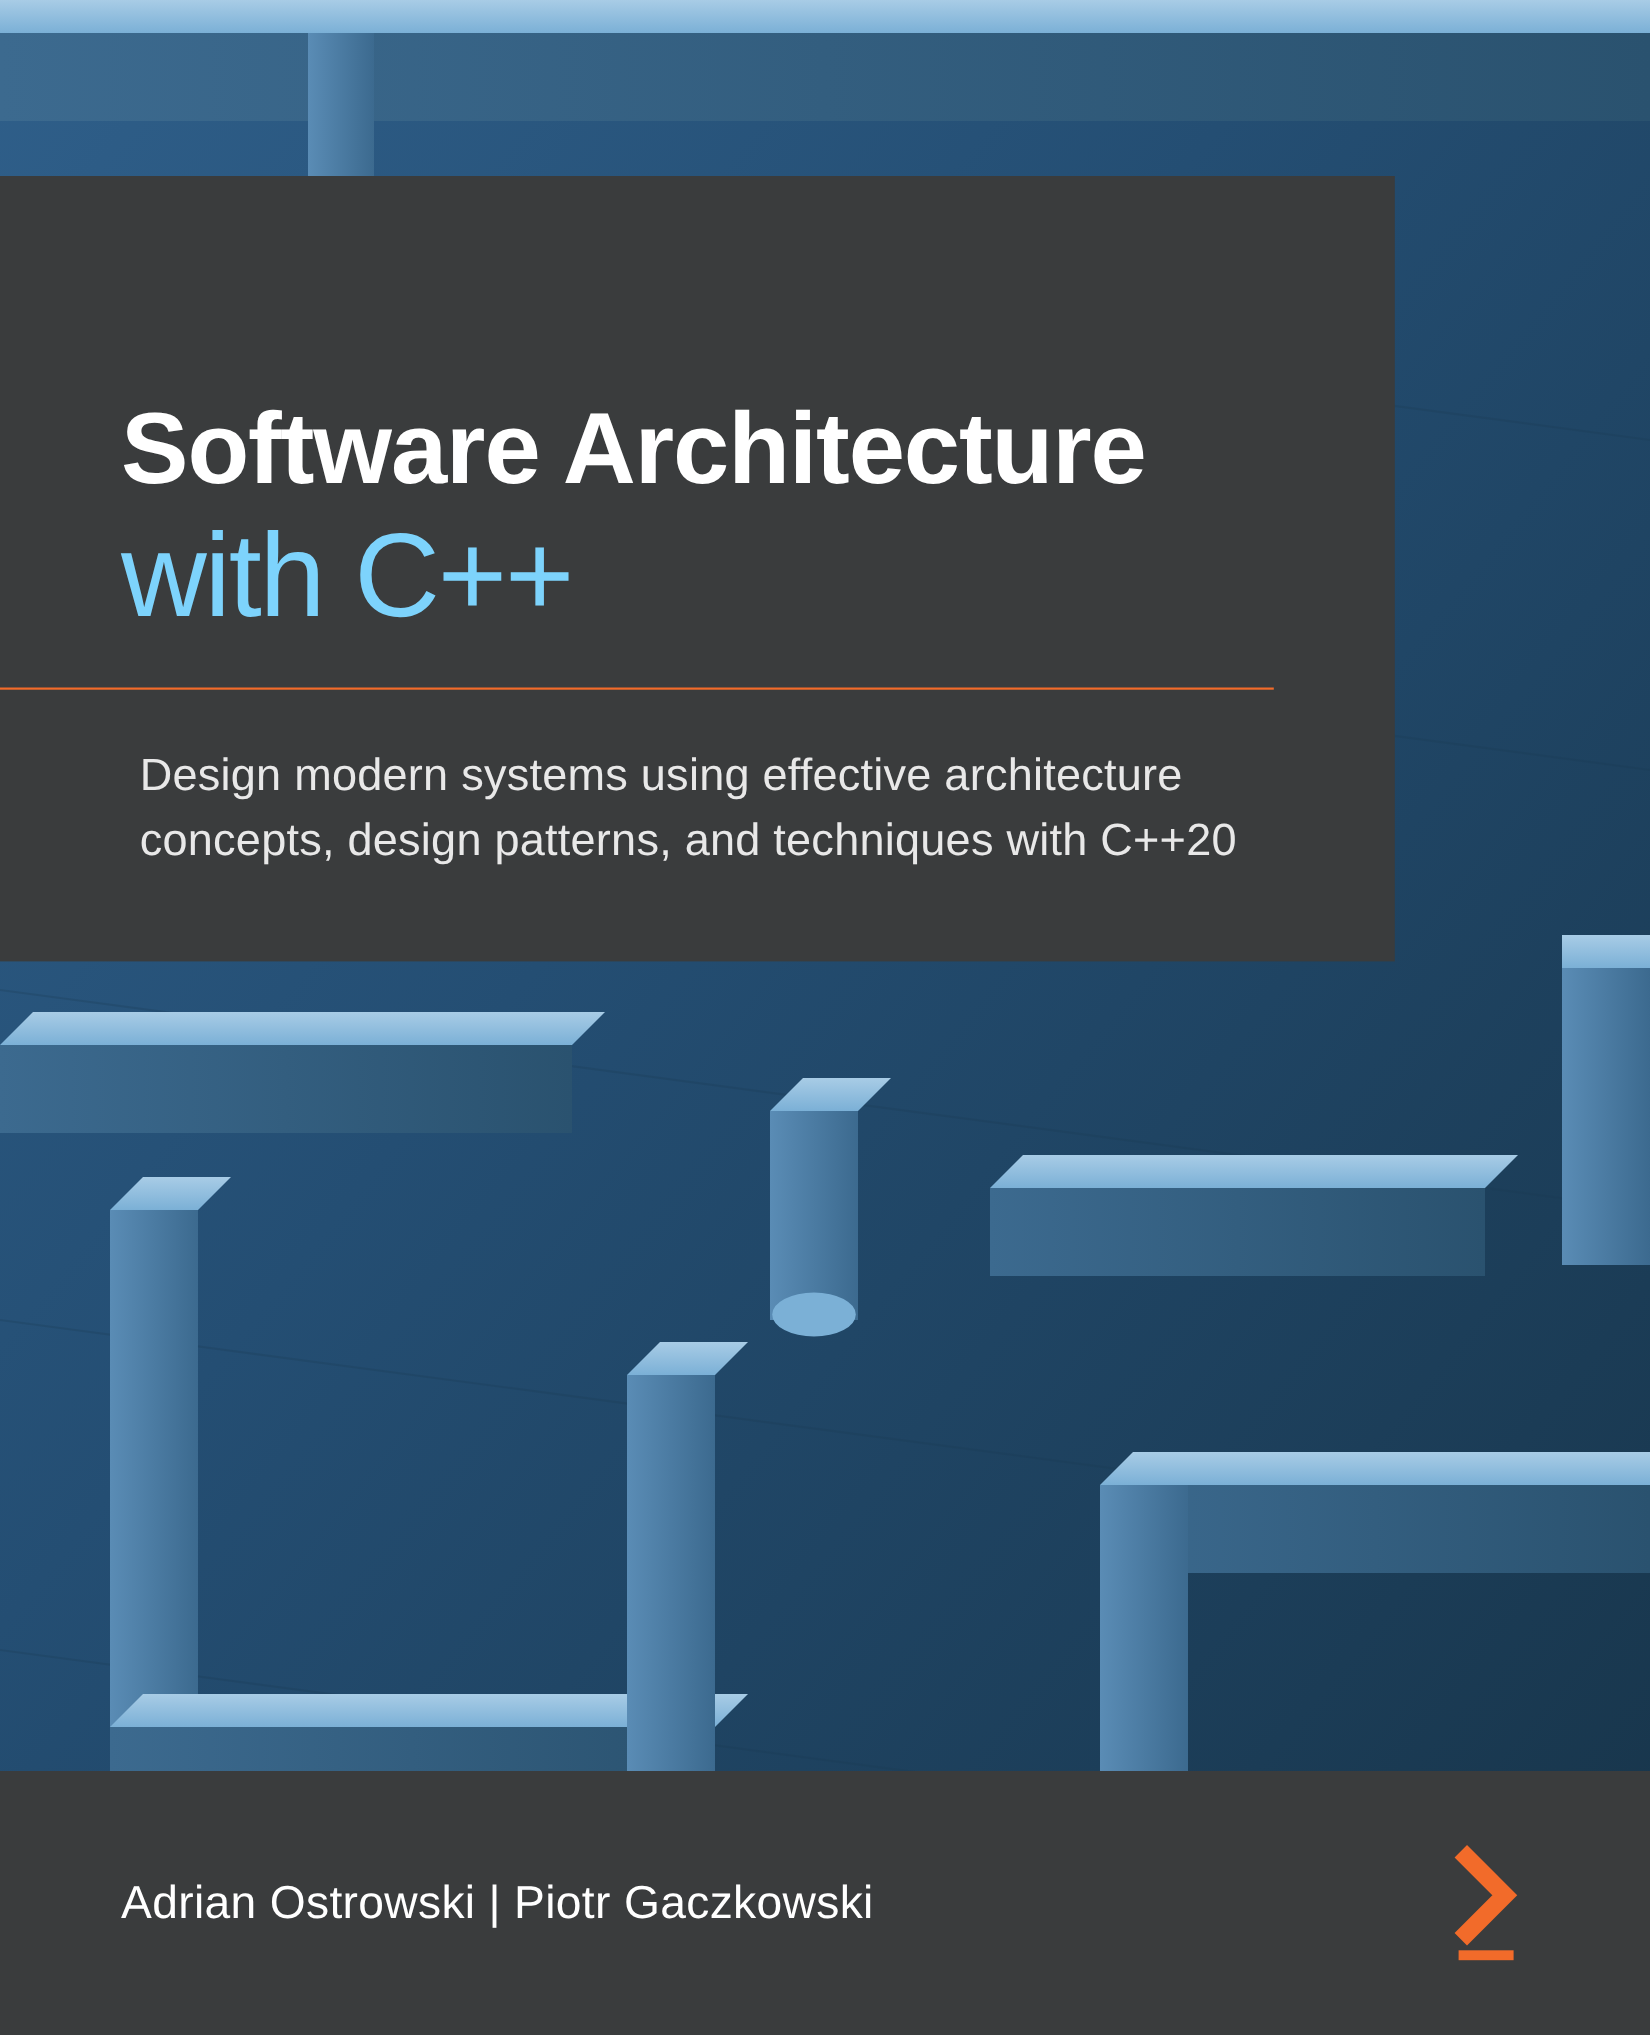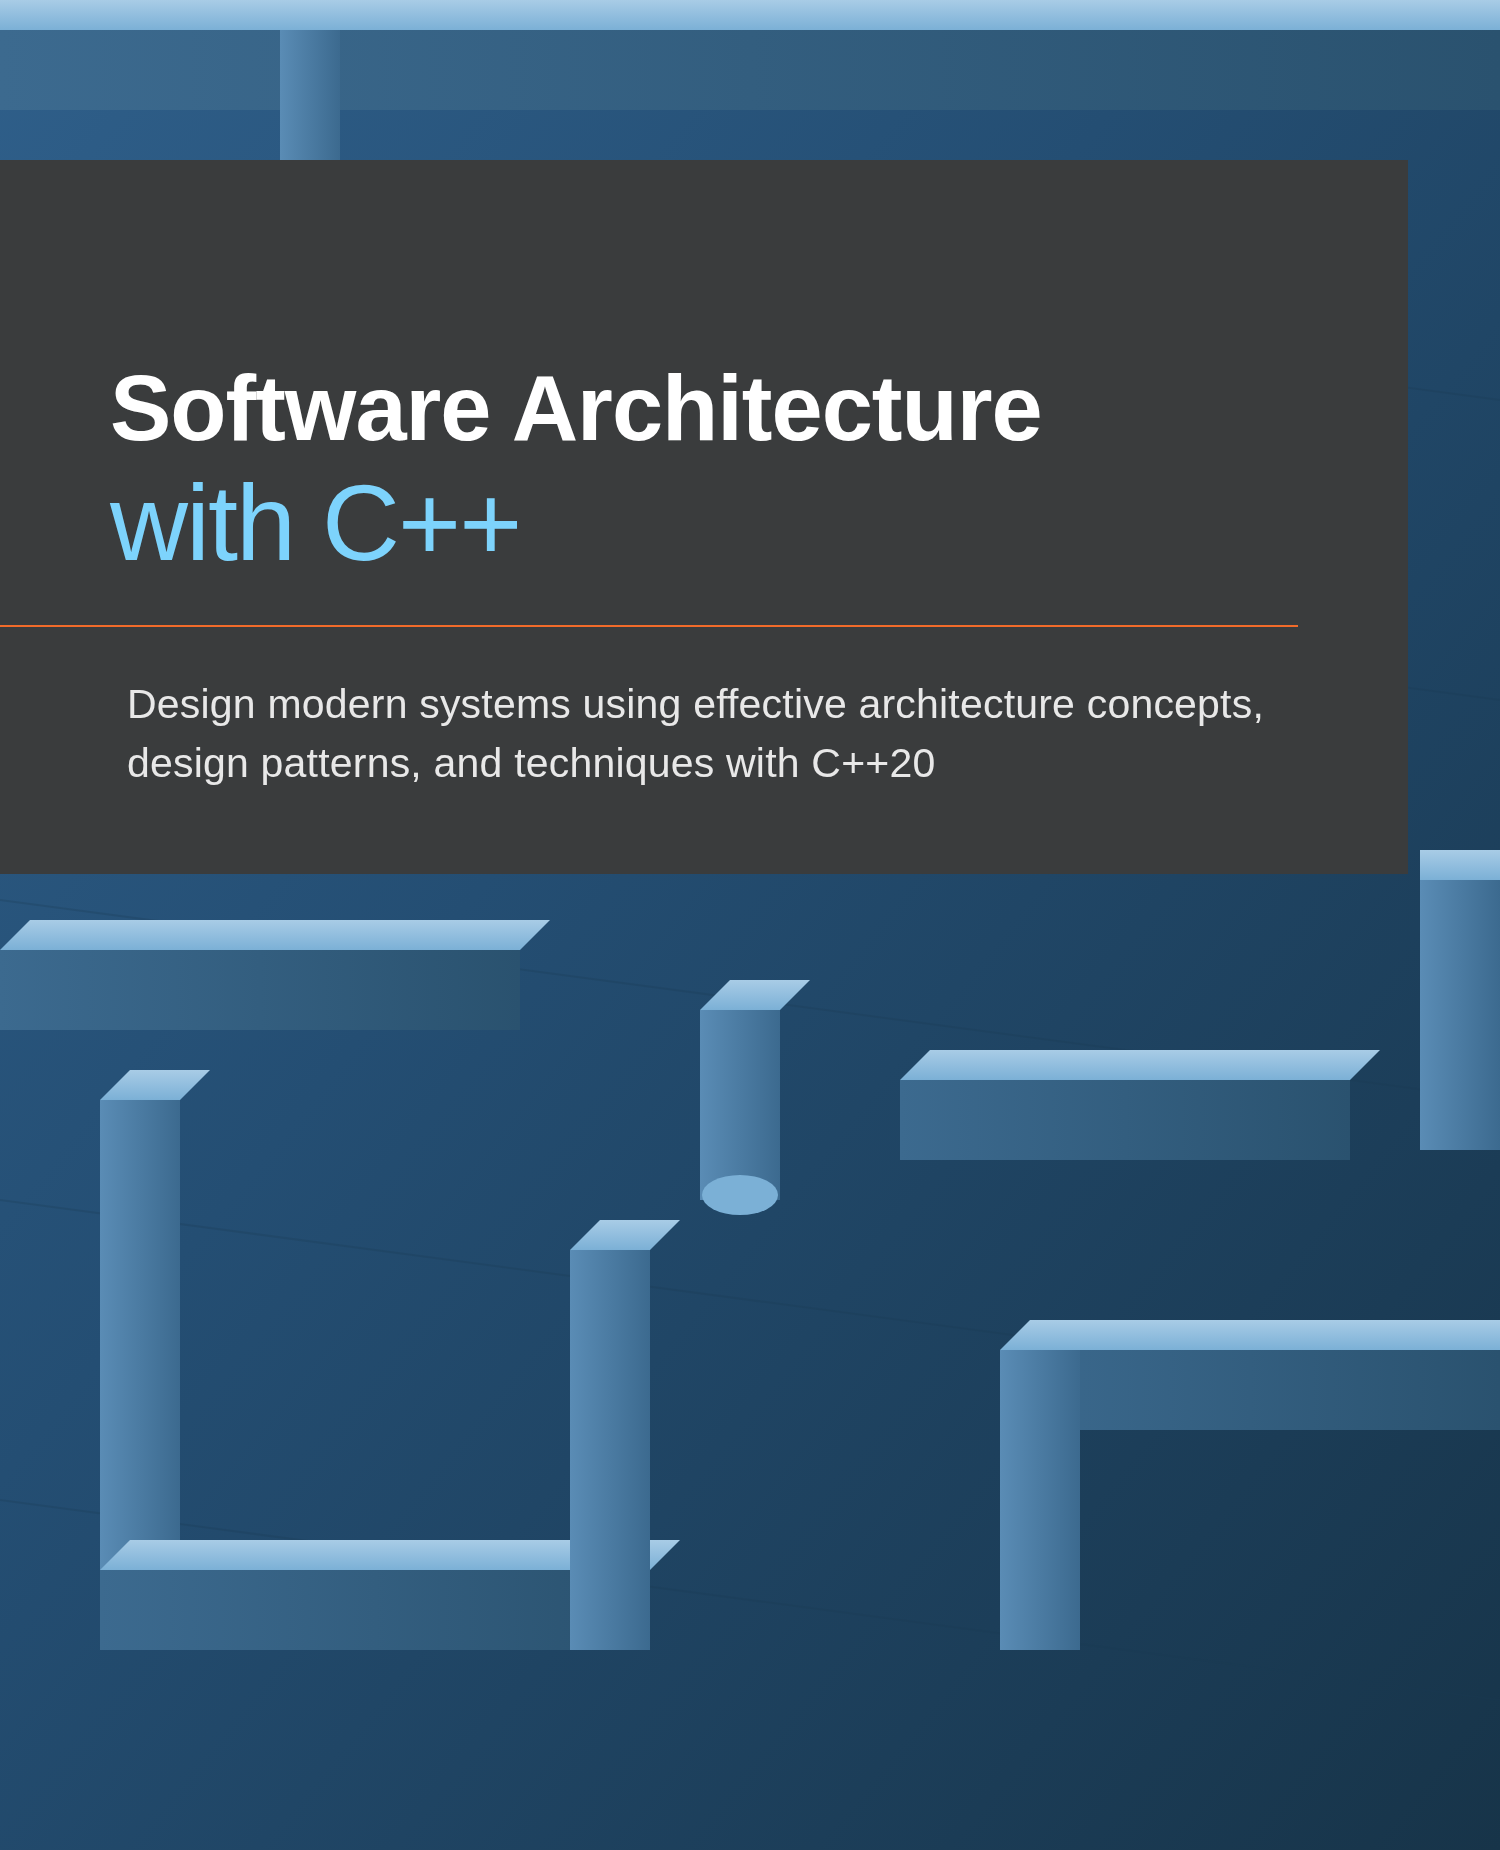--- a/index.html
+++ b/index.html
@@ -17,21 +17,21 @@
   }
   .maze-bg svg {
     width: 100%;
     height: 100%;
     display: block;
   }
   .title-panel {
     position: absolute;
     top: 160px;
     left: 0;
-    width: 1408px;
+    width: 1268px;
     background: #3a3c3d;
     padding: 200px 110px 80px 110px;
   }
   .title-line1 {
     font-size: 92px;
     font-weight: 700;
     color: #ffffff;
     letter-spacing: -1px;
     line-height: 1.05;
   }
@@ -174,14 +174,23 @@
     </svg>
   </div>
 
   <div class="title-panel">
     <div class="title-line1">Software Architecture</div>
     <div class="title-line2">with C++</div>
     <div class="divider"></div>
     <div class="subtitle">Design modern systems using effective architecture concepts, design patterns, and techniques with C++20</div>
   </div>
 
+  <div class="footer">
+    <div class="authors">Adrian Ostrowski | Piotr Gaczkowski</div>
+    <div class="logo">
+      <svg width="78" height="110" viewBox="0 0 78 110">
+        <path d="M 16 8 L 56 48 L 16 88" fill="none" stroke="#f26b2a" stroke-width="16" stroke-linecap="butt" stroke-linejoin="miter"></path>
+        <rect x="14" y="98" width="50" height="9" fill="#f26b2a"></rect>
+      </svg>
+    </div>
+  </div>
 
 </div>
 
 </body></html>

